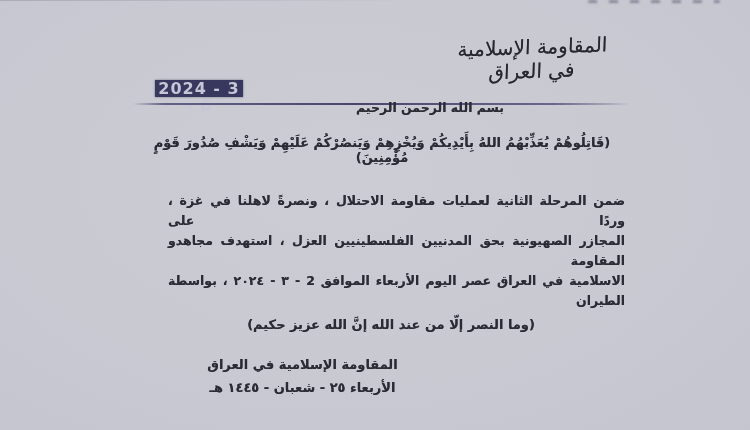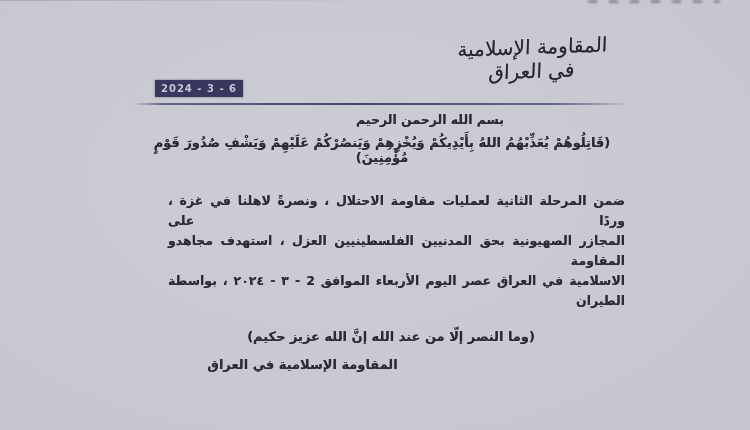--- a/index.html
+++ b/index.html
@@ -29,36 +29,36 @@
   .logo {
     position: absolute; left: 442px; top: 35px; width: 180px;
     direction: rtl; text-align: center;
     font-size: 20px; font-weight: 400; color: #27272f;
     transform: rotate(-2deg) skewX(-4deg);
   }
 
   .date-badge {
     position: absolute; left: 155px; top: 80px; width: 88px; height: 17px;
     background: #38385e; color: #c6c6d6;
-    font-size: 10px; font-weight: 700; letter-spacing: 1px;
+    font-size: 16px; font-weight: 700; letter-spacing: 1px;
     text-align: center; line-height: 17px;
     box-shadow: 0 0 2px rgba(40,40,70,0.55);
   }
 
   .divider {
     position: absolute; left: 133px; top: 103px; width: 497px; height: 2px;
     border-radius: 1px;
     background: linear-gradient(90deg,
       rgba(80,80,122,0) 0%, rgba(80,80,122,0.85) 6%,
       #45456e 45%, rgba(80,80,122,0.8) 85%,
       rgba(136,136,160,0.5) 96%, rgba(136,136,160,0) 100%);
   }
 
   .basmala {
-    position: absolute; left: 285px; top: 112px; width: 290px;
+    position: absolute; left: 285px; top: 100px; width: 290px;
     direction: rtl; text-align: center;
     font-size: 12.5px; font-weight: 700;
   }
   .verse-top {
     position: absolute; left: 138px; top: 135px; width: 488px;
     direction: rtl; text-align: center;
     font-size: 13px; font-weight: 700;
   }
 
   .paragraph {
@@ -66,21 +66,21 @@
     direction: rtl; font-size: 12.5px; font-weight: 700;
   }
   .pline {
     line-height: 20px;
     text-align: justify;
     text-align-last: justify;
   }
   .pline.last { text-align-last: right; }
 
   .verse-bottom {
-    position: absolute; left: 135px; top: 329px; width: 512px;
+    position: absolute; left: 135px; top: 317px; width: 512px;
     direction: rtl; text-align: center;
     font-size: 13px; font-weight: 700;
   }
 
   .signature {
     position: absolute; left: 165px; top: 353px; width: 275px;
     direction: rtl; text-align: center;
     font-size: 13px; font-weight: 700; line-height: 23px;
   }
 </style>
@@ -105,15 +105,16 @@
   <div class="paragraph">
     <div class="pline txt">ضمن المرحلة الثانية لعمليات مقاومة الاحتلال ، ونصرةً لاهلنا في غزة ، وردًا على</div>
     <div class="pline txt">المجازر الصهيونية بحق المدنيين الفلسطينيين العزل ، استهدف مجاهدو المقاومة</div>
     <div class="pline txt">الاسلامية في العراق عصر اليوم الأربعاء الموافق 2 - ٣ - ٢٠٢٤ ، بواسطة الطيران</div>
   </div>
 
   <div class="verse-bottom txt">(وما النصر إلّا من عند الله  إنَّ الله عزيز حكيم)</div>
 
   <div class="signature">
     <div class="sig-name txt">المقاومة الإسلامية في العراق</div>
+    <div class="sig-date txt">الأربعاء ٢٥ - شعبان - ١٤٤٥ هـ</div>
   </div>
 
 </div>
 
 </body></html>

